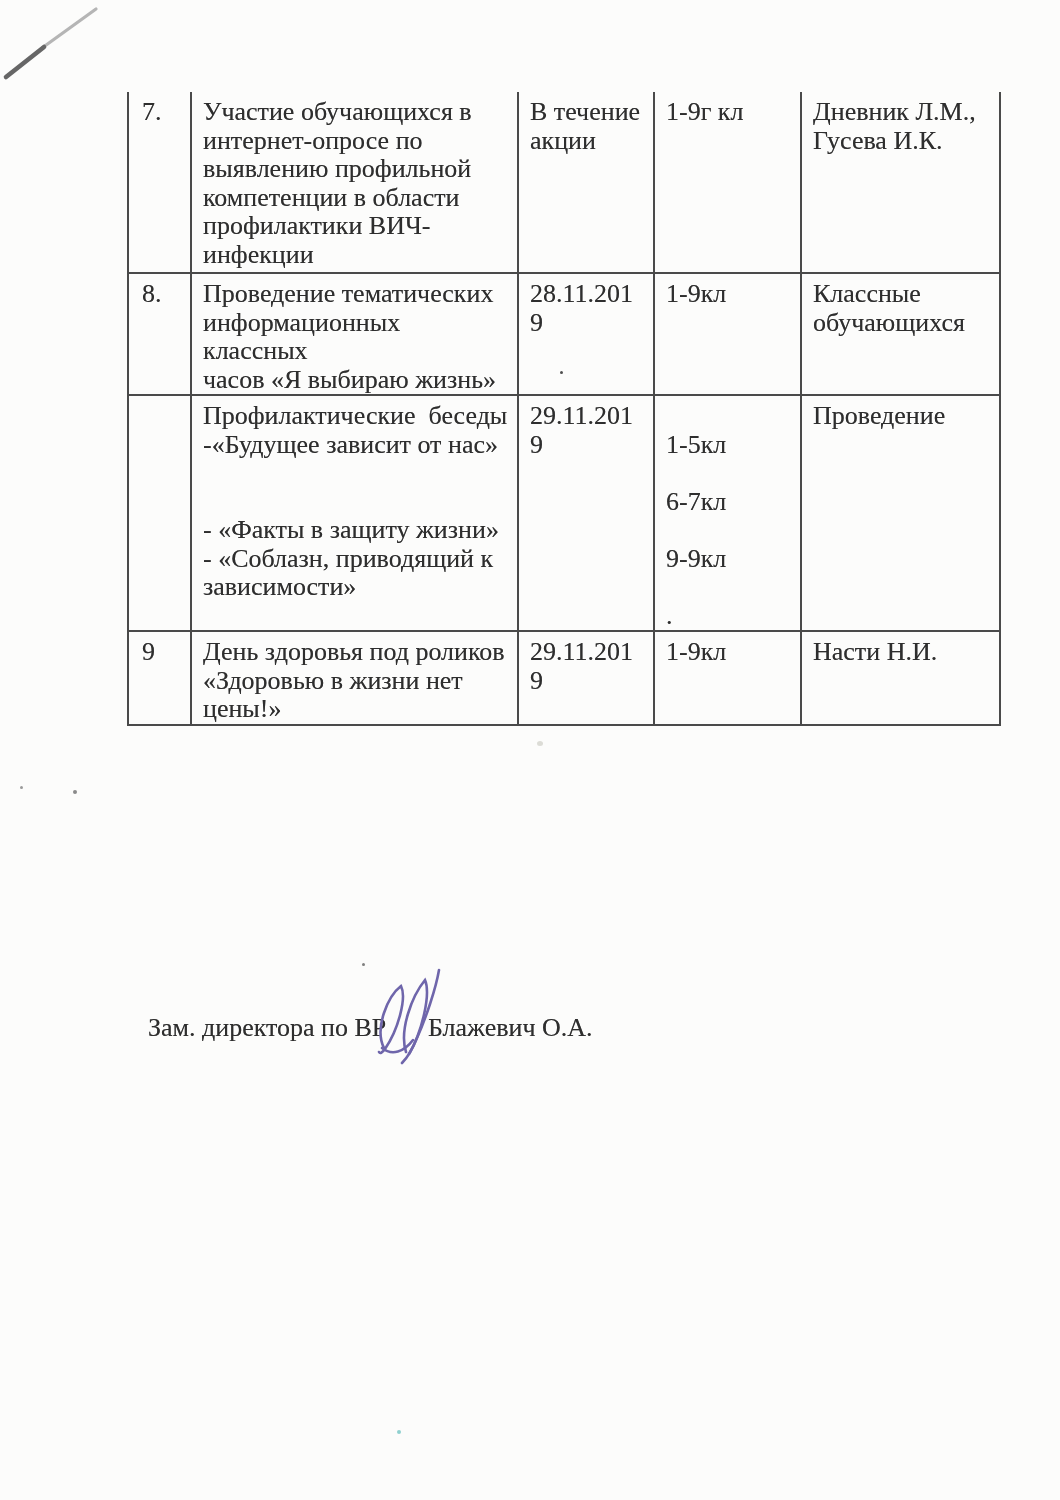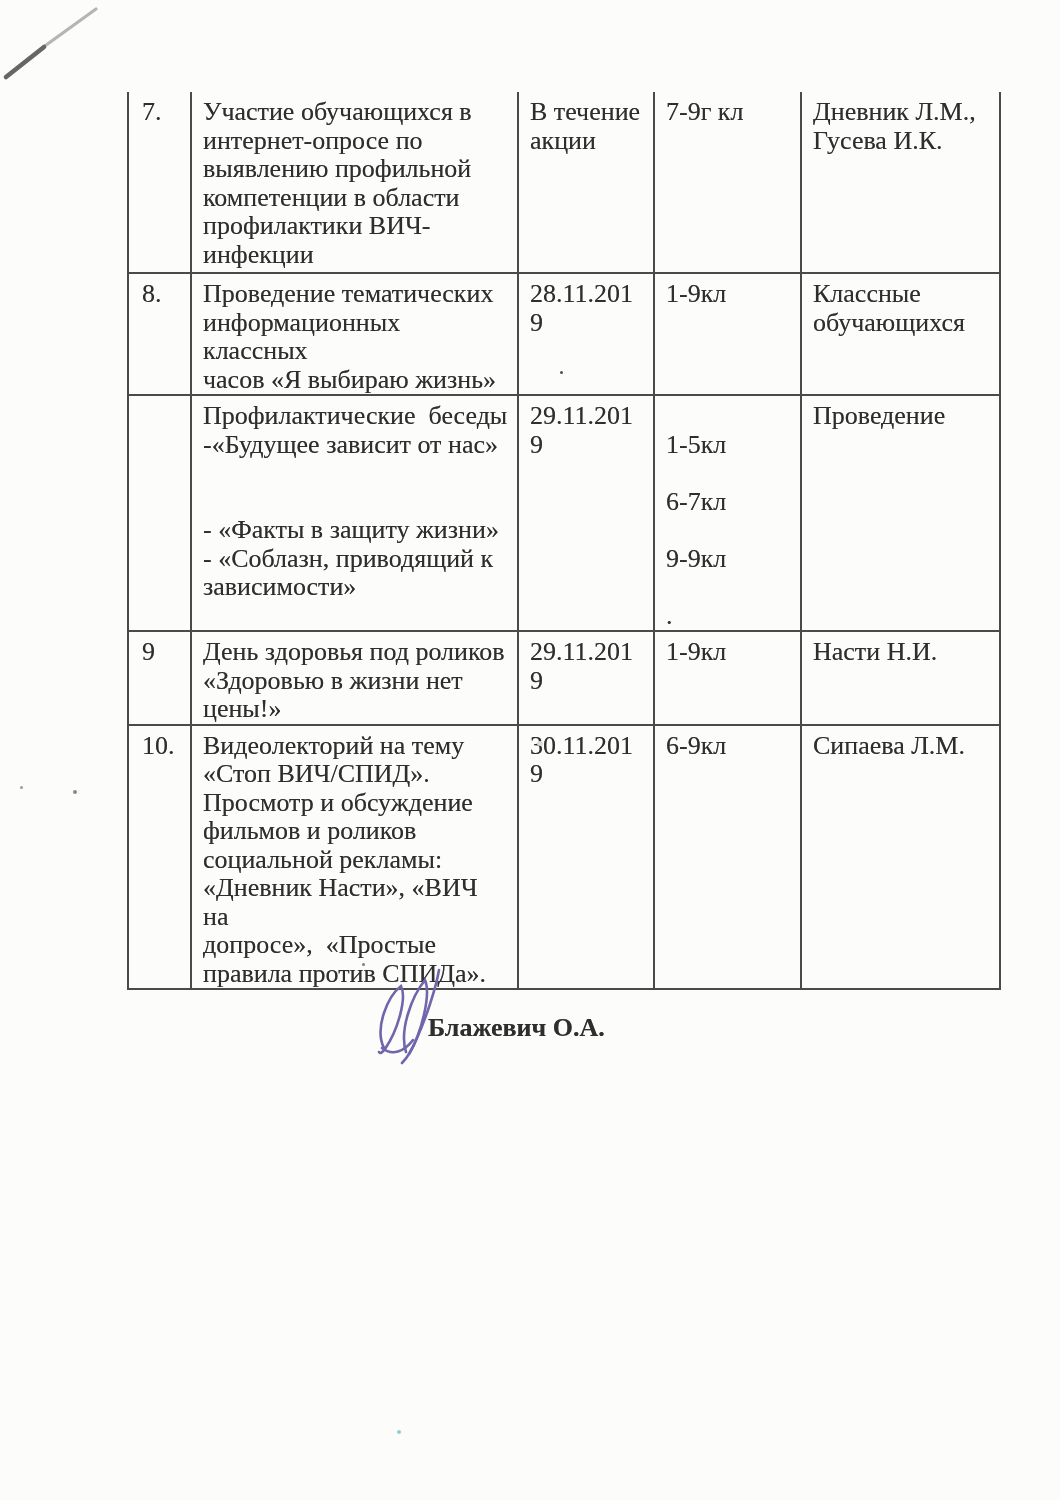--- a/index.html
+++ b/index.html
@@ -45,21 +45,21 @@
   tr.r9  { height: 91px;  }
   tr.r10 { height: 233px; }
   
   .sig-title, .sig-name {
     position: absolute; top: 1013px;
     font-size: 26px; color: #2e2e2e;
     text-shadow: 0 0 0.5px rgba(46,46,46,0.55);
     white-space: nowrap;
   }
   .sig-title { left: 148px; }
-  .sig-name  { left: 428px; font-weight: bold; }
+  .sig-name  { left: 428px; }
   .sig-ink {
     position: absolute; left: 372px; top: 966px;
     width: 86px; height: 104px;
   }
   
   .pen-mark { position: absolute; left: 0; top: 0; width: 115px; height: 95px; }
   .speck { position: absolute; border-radius: 50%; }
   .speck.s1 { left: 362px; top: 963px;  width: 3px; height: 3px; background: #7f7f7f; }
   .speck.s2 { left: 560px; top: 371px;  width: 3px; height: 3px; background: #4f4f4f; }
   .speck.s3 { left: 20px;  top: 786px;  width: 3px; height: 3px; background: #9a9a9a; }
@@ -89,21 +89,21 @@
       <tr class="r7">
         <td class="num">7.</td>
         <td>Участие обучающихся в
 интернет-опросе по
 выявлению профильной
 компетенции в области
 профилактики ВИЧ-
 инфекции</td>
         <td>В течение
 акции</td>
-        <td>7-9г кл</td>
+        <td>1-9г кл</td>
         <td>Дневник Л.М.,
 Гусева И.К.</td>
       </tr>
       <tr class="r8">
         <td class="num">8.</td>
         <td>Проведение тематических
 информационных классных
 часов «Я выбираю жизнь»</td>
         <td>28.11.2019</td>
         <td>1-9кл</td>
@@ -132,37 +132,24 @@
       </tr>
       <tr class="r9">
         <td class="num">9</td>
         <td>День здоровья под роликов
 «Здоровью в жизни нет
 цены!»</td>
         <td>29.11.2019</td>
         <td>1-9кл</td>
         <td>Насти Н.И.</td>
       </tr>
-      <tr class="r10">
-        <td class="num">10.</td>
-        <td>Видеолекторий на тему
-«Стоп ВИЧ/СПИД».
-Просмотр и обсуждение
-фильмов и роликов
-социальной рекламы:
-«Дневник Насти», «ВИЧ на
-допросе»,  «Простые
-правила против СПИДа».</td>
-        <td>30.11.2019</td>
-        <td>6-9кл</td>
-        <td>Сипаева Л.М.</td>
-      </tr>
     </tbody>
   </table>
 
+  <div class="sig-title">Зам. директора по ВР</div>
   <svg class="sig-ink" viewBox="0 0 86 104">
     <g fill="none" stroke-width="2.6" stroke-linecap="round">
       <path d="M12 82 C2 62 16 30 29 20 C35 32 26 64 13 83 C10 87 8 88 7 86" stroke="#6f66ab"></path>
       <path d="M34 86 C27 64 40 30 53 14 C59 28 50 66 37 88" stroke="#6f66ab"></path>
       <path d="M67 4 C64 22 54 52 45 72 C41 82 35 92 30 97" stroke="#6f66ab"></path>
       <path d="M10 82 C20 90 32 86 41 74" stroke="#6f66ab"></path>
     </g>
   </svg>
   <div class="sig-name">Блажевич О.А.</div>
 

